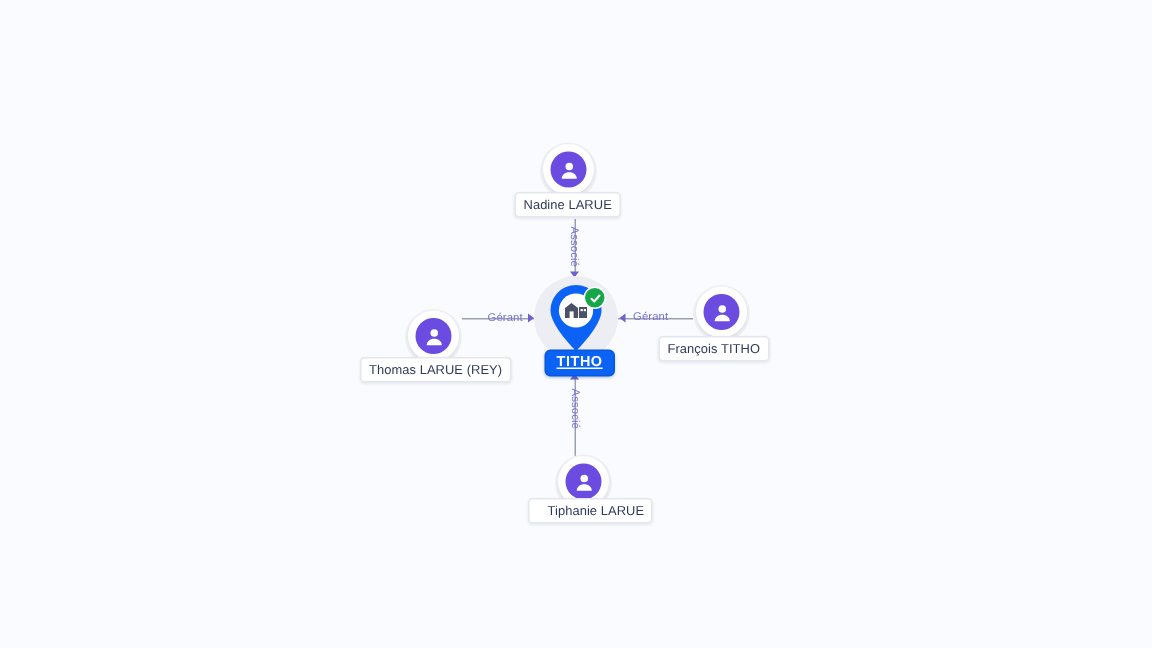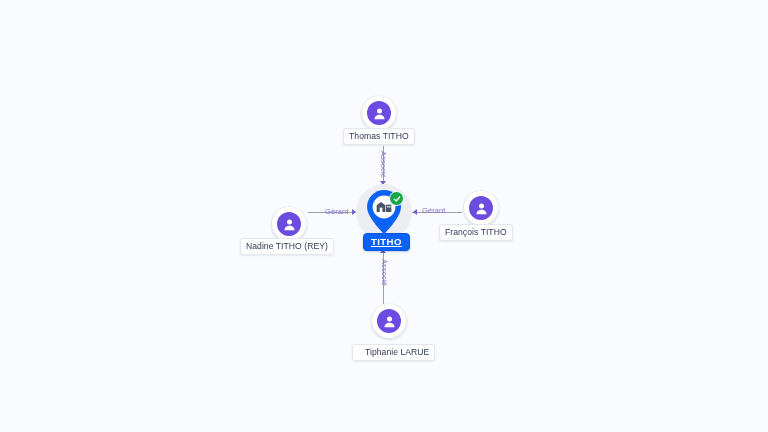--- a/index.html
+++ b/index.html
@@ -153,33 +153,33 @@
   <div class="node" style="left:360px;top:95px;">
     <div class="halo"></div>
     <div class="ring"></div>
     <div class="avatar">
       <svg width="15" height="15" viewBox="0 0 24 24" fill="#ffffff">
         <circle cx="12" cy="8" r="4"></circle>
         <path d="M4 21c0-4.4 3.6-7 8-7s8 2.6 8 7z"></path>
       </svg>
     </div>
   </div>
-  <div class="pill" style="left:343px;top:128px;">Thomas TITHO</div>
+  <div class="pill" style="left:343px;top:128px;">Nadine LARUE</div>
 
   <div class="node" style="left:270px;top:206px;">
     <div class="halo"></div>
     <div class="ring"></div>
     <div class="avatar">
       <svg width="15" height="15" viewBox="0 0 24 24" fill="#ffffff">
         <circle cx="12" cy="8" r="4"></circle>
         <path d="M4 21c0-4.4 3.6-7 8-7s8 2.6 8 7z"></path>
       </svg>
     </div>
   </div>
-  <div class="pill" style="left:240px;top:238px;">Nadine TITHO (REY)</div>
+  <div class="pill" style="left:240px;top:238px;">Thomas LARUE (REY)</div>
 
   <div class="node" style="left:462px;top:190px;">
     <div class="halo"></div>
     <div class="ring"></div>
     <div class="avatar">
       <svg width="15" height="15" viewBox="0 0 24 24" fill="#ffffff">
         <circle cx="12" cy="8" r="4"></circle>
         <path d="M4 21c0-4.4 3.6-7 8-7s8 2.6 8 7z"></path>
       </svg>
     </div>
@@ -189,21 +189,21 @@
   <div class="node" style="left:370px;top:303px;">
     <div class="halo"></div>
     <div class="ring"></div>
     <div class="avatar">
       <svg width="15" height="15" viewBox="0 0 24 24" fill="#ffffff">
         <circle cx="12" cy="8" r="4"></circle>
         <path d="M4 21c0-4.4 3.6-7 8-7s8 2.6 8 7z"></path>
       </svg>
     </div>
   </div>
-  <div class="pill" style="left:352px;top:344px;padding-left:12px;">Tiphanie LARUE</div>
+  <div class="pill" style="left:352px;top:332px;padding-left:12px;">Tiphanie LARUE</div>
 
   <div class="node" style="left:356px;top:184px;">
     <div class="co-halo"></div>
     <div class="co-pin">
       <svg width="40" height="48" viewBox="0 0 40 48">
         <path d="M20 2 C10.6 2 3 9.6 3 19 C3 29.5 20 46 20 46 C20 46 37 29.5 37 19 C37 9.6 29.4 2 20 2 Z" fill="#0b63f6"></path>
         <circle cx="20" cy="19" r="11.4" fill="#ffffff"></circle>
       </svg>
     </div>
 

